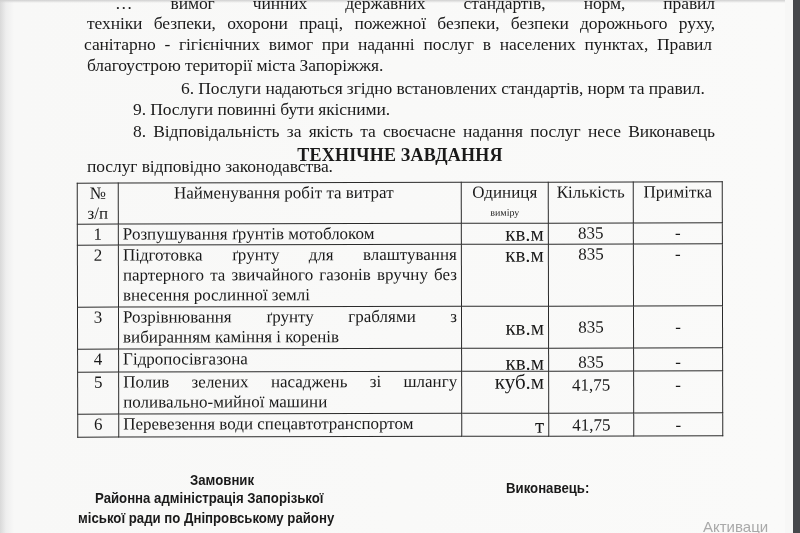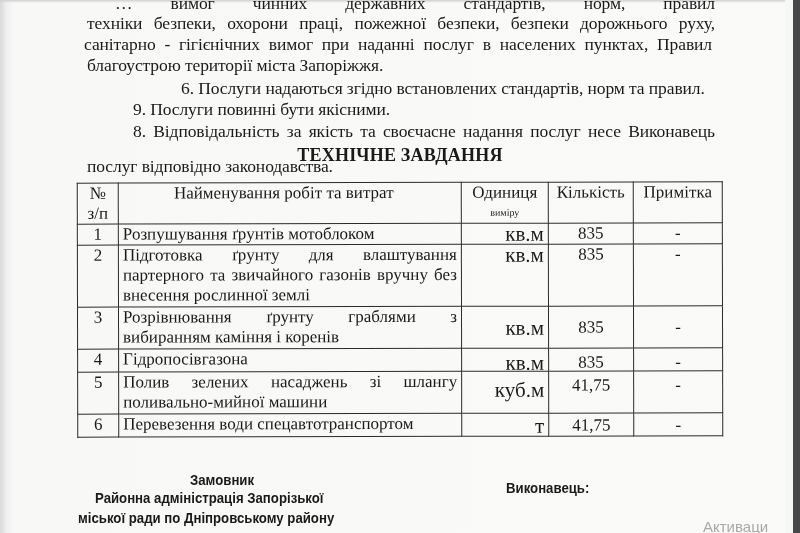--- a/index.html
+++ b/index.html
@@ -155,21 +155,21 @@
       <td class="c-num">4</td>
       <td class="c-name">Гідропосівгазона</td>
       <td class="c-unit" style="vertical-align:bottom; line-height:16px; padding-top:6px;">кв.м</td>
       <td class="c-qty" style="vertical-align:bottom; line-height:16px; padding-top:6px;">835</td>
       <td class="c-note" style="vertical-align:bottom; line-height:16px; padding-top:6px;">-</td>
     </tr>
 
     <tr>
       <td class="c-num" style="height:41px;">5</td>
       <td class="c-name just">Полив зелених насаджень зі шлангу поливально-мийної машини</td>
-      <td class="c-unit" style="padding-top:8px;">куб.м</td>
+      <td class="c-unit" style="padding-top:0;">куб.м</td>
       <td class="c-qty" style="padding-top:4px;">41,75</td>
       <td class="c-note" style="padding-top:4px;">-</td>
     </tr>
 
     <tr>
       <td class="c-num">6</td>
       <td class="c-name">Перевезення води спецавтотранспортом</td>
       <td class="c-unit" style="padding-top:2px;">т</td>
       <td class="c-qty" style="padding-top:2px;">41,75</td>
       <td class="c-note" style="padding-top:2px;">-</td>

